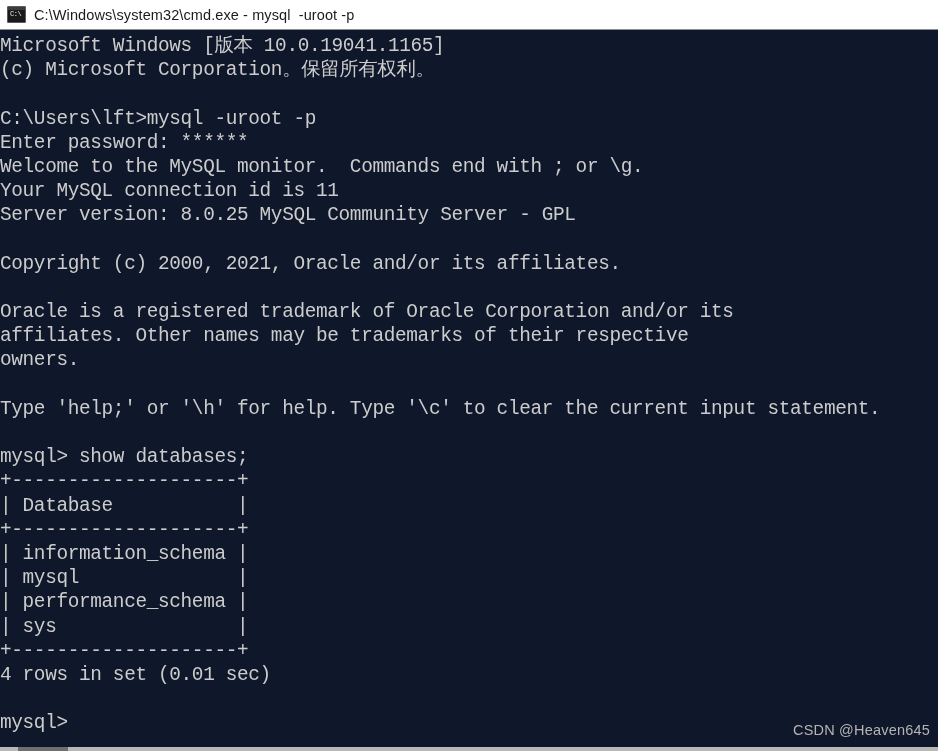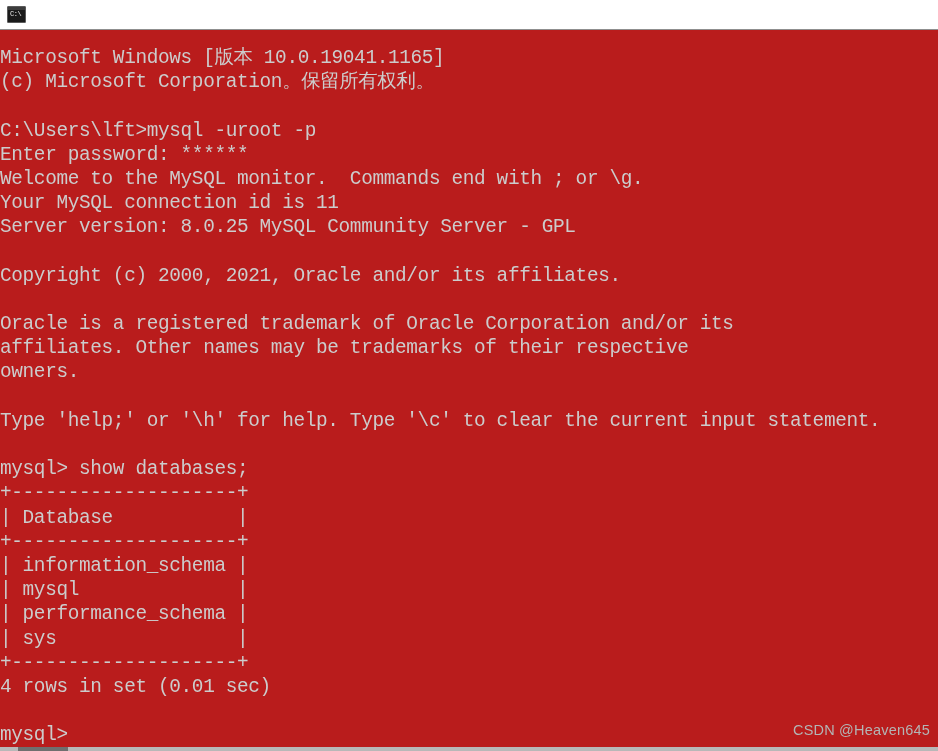--- a/index.html
+++ b/index.html
@@ -62,24 +62,24 @@
   #title-text {
     font-family: "Liberation Sans", sans-serif;
     font-size: 14.5px;
     color: #1b1b1b;
     white-space: pre;
     letter-spacing: 0.1px;
   }
   
   #terminal {
     flex: 1 1 auto;
-    background: #b91c1c;
+    background: #0f172a;
     position: relative;
     overflow: hidden;
-    padding-top: 16px;
+    padding-top: 4px;
     box-sizing: border-box;
   }
   #console-text {
     font-family: "Liberation Mono", "DejaVu Sans Mono", monospace;
     font-size: 19.4px;
     line-height: 24.2px;
     color: #cccccc;
     white-space: pre;
     margin: 0;
     padding: 0;
@@ -117,20 +117,21 @@
 </head>
 <body>
 
 <div id="window">
 
   <div id="titlebar">
     <div id="cmd-icon">
       <div class="bar"></div>
       <div class="prompt">C:\</div>
     </div>
+    <div id="title-text">C:\Windows\system32\cmd.exe - mysql  -uroot -p</div>
   </div>
 
   <div id="terminal">
     <pre id="console-text"><div class="line">Microsoft Windows [版本 10.0.19041.1165]</div><div class="line">(c) Microsoft Corporation。保留所有权利。</div><div class="line">&nbsp;</div><div class="line">C:\Users\lft&gt;mysql -uroot -p</div><div class="line">Enter password: ******</div><div class="line">Welcome to the MySQL monitor.  Commands end with ; or \g.</div><div class="line">Your MySQL connection id is 11</div><div class="line">Server version: 8.0.25 MySQL Community Server - GPL</div><div class="line">&nbsp;</div><div class="line">Copyright (c) 2000, 2021, Oracle and/or its affiliates.</div><div class="line">&nbsp;</div><div class="line">Oracle is a registered trademark of Oracle Corporation and/or its</div><div class="line">affiliates. Other names may be trademarks of their respective</div><div class="line">owners.</div><div class="line">&nbsp;</div><div class="line">Type 'help;' or '\h' for help. Type '\c' to clear the current input statement.</div><div class="line">&nbsp;</div><div class="line">mysql&gt; show databases;</div><div class="line">+--------------------+</div><div class="line">| Database           |</div><div class="line">+--------------------+</div><div class="line">| information_schema |</div><div class="line">| mysql              |</div><div class="line">| performance_schema |</div><div class="line">| sys                |</div><div class="line">+--------------------+</div><div class="line">4 rows in set (0.01 sec)</div><div class="line">&nbsp;</div><div class="line">mysql&gt;</div></pre>
     <div id="watermark">CSDN @Heaven645</div>
     <div id="bottom-edge">
       <div class="nub"></div>
     </div>
   </div>
 

